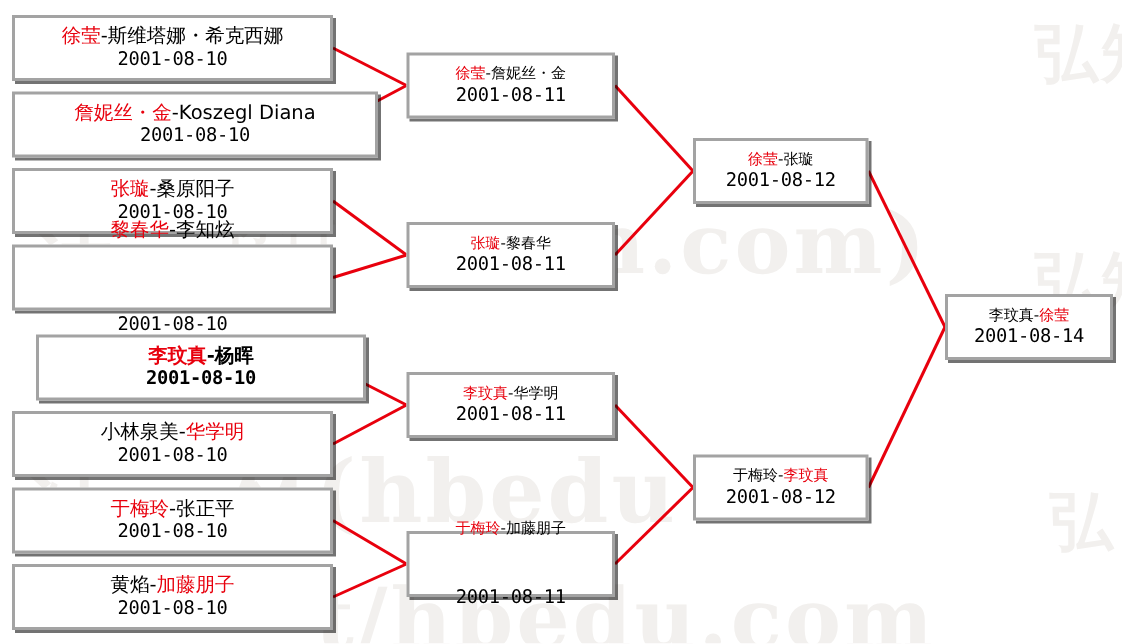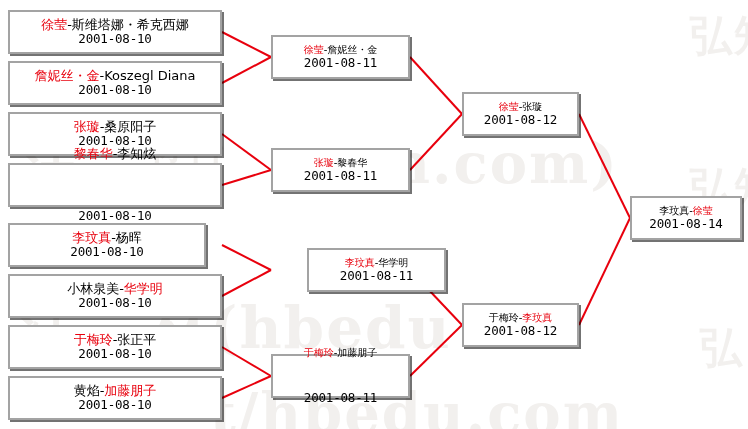--- a/index.html
+++ b/index.html
@@ -101,33 +101,33 @@
       <line x1="410" y1="376" x2="462" y2="325" stroke="#e8000d" stroke-width="2"></line>
       <line x1="579" y1="114" x2="630" y2="218" stroke="#e8000d" stroke-width="2"></line>
       <line x1="579" y1="325" x2="630" y2="218" stroke="#e8000d" stroke-width="2"></line>
     </svg>
 
   <div id="boxes-layer">
       <div class="match-box r1" style="left: 8px; top: 10px; width: 214px; height: 44px;">
         <div class="match-players"><span class="winner">徐莹</span><span>-</span><span>斯维塔娜・希克西娜</span></div>
         <div class="match-date">2001-08-10</div>
       </div>
-      <div class="match-box r1" style="left: 8px; top: 61px; width: 214px; height: 44px;">
+      <div class="match-box r1" style="left: 8px; top: 61px; width: 244px; height: 44px;">
         <div class="match-players"><span class="winner">詹妮丝・金</span><span>-</span><span>Koszegl Diana</span></div>
         <div class="match-date">2001-08-10</div>
       </div>
       <div class="match-box r1" style="left: 8px; top: 112px; width: 214px; height: 44px;">
         <div class="match-players"><span class="winner">张璇</span><span>-</span><span>桑原阳子</span></div>
         <div class="match-date">2001-08-10</div>
       </div>
       <div class="match-box r1" style="left: 8px; top: 163px; width: 214px; height: 44px; gap: 48px;">
         <div class="match-players"><span class="winner">黎春华</span><span>-</span><span>李知炫</span></div>
         <div class="match-date">2001-08-10</div>
       </div>
-      <div class="match-box r1" style="left: 8px; top: 223px; width: 198px; height: 44px;">
+      <div class="match-box r1" style="left: 24px; top: 223px; width: 220px; height: 44px; font-weight: bold;">
         <div class="match-players"><span class="winner">李玟真</span><span>-</span><span>杨晖</span></div>
         <div class="match-date">2001-08-10</div>
       </div>
       <div class="match-box r1" style="left: 8px; top: 274px; width: 214px; height: 44px;">
         <div class="match-players"><span>小林泉美</span><span>-</span><span class="winner">华学明</span></div>
         <div class="match-date">2001-08-10</div>
       </div>
       <div class="match-box r1" style="left: 8px; top: 325px; width: 214px; height: 44px;">
         <div class="match-players"><span class="winner">于梅玲</span><span>-</span><span>张正平</span></div>
         <div class="match-date">2001-08-10</div>
@@ -137,21 +137,21 @@
         <div class="match-date">2001-08-10</div>
       </div>
       <div class="match-box" style="left: 271px; top: 35px; width: 139px; height: 44px;">
         <div class="match-players"><span class="winner">徐莹</span><span>-</span><span>詹妮丝・金</span></div>
         <div class="match-date">2001-08-11</div>
       </div>
       <div class="match-box" style="left: 271px; top: 148px; width: 139px; height: 44px;">
         <div class="match-players"><span class="winner">张璇</span><span>-</span><span>黎春华</span></div>
         <div class="match-date">2001-08-11</div>
       </div>
-      <div class="match-box" style="left: 271px; top: 248px; width: 139px; height: 44px; margin-left: 36px;">
+      <div class="match-box" style="left: 271px; top: 248px; width: 139px; height: 44px;">
         <div class="match-players"><span class="winner">李玟真</span><span>-</span><span>华学明</span></div>
         <div class="match-date">2001-08-11</div>
       </div>
       <div class="match-box" style="left: 271px; top: 354px; width: 139px; height: 44px; gap: 32px;">
         <div class="match-players"><span class="winner">于梅玲</span><span>-</span><span>加藤朋子</span></div>
         <div class="match-date">2001-08-11</div>
       </div>
       <div class="match-box" style="left: 462px; top: 92px; width: 117px; height: 44px;">
         <div class="match-players"><span class="winner">徐莹</span><span>-</span><span>张璇</span></div>
         <div class="match-date">2001-08-12</div>

